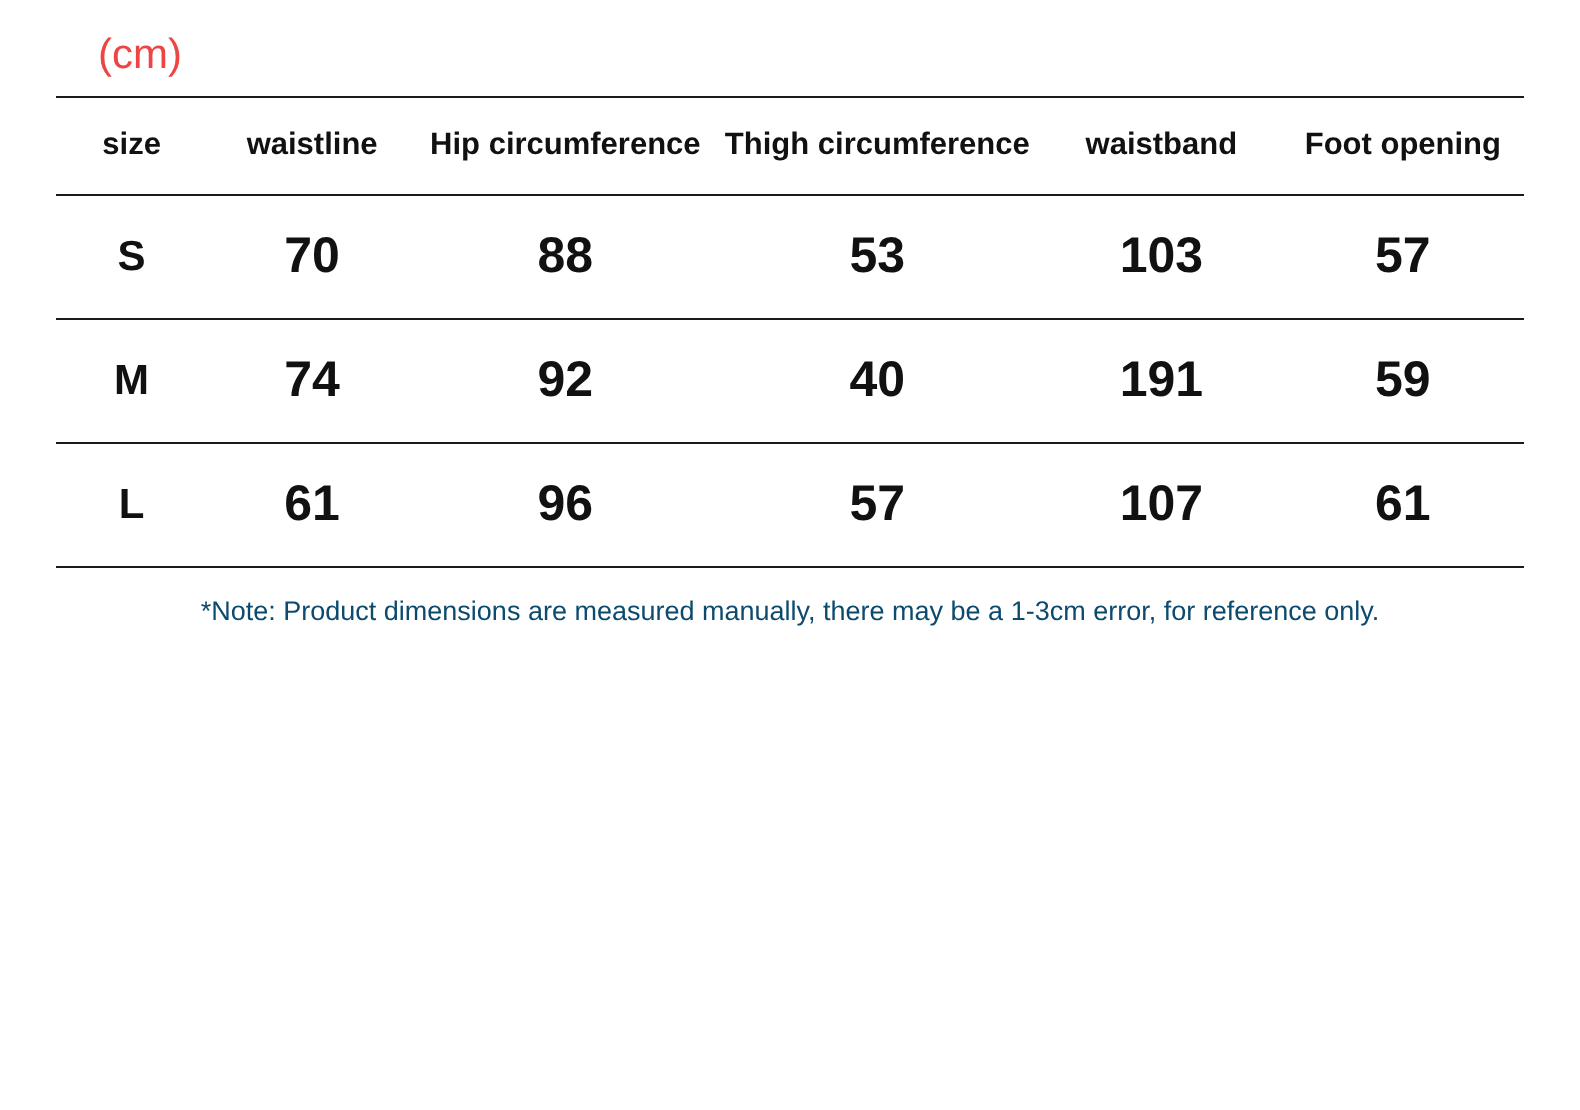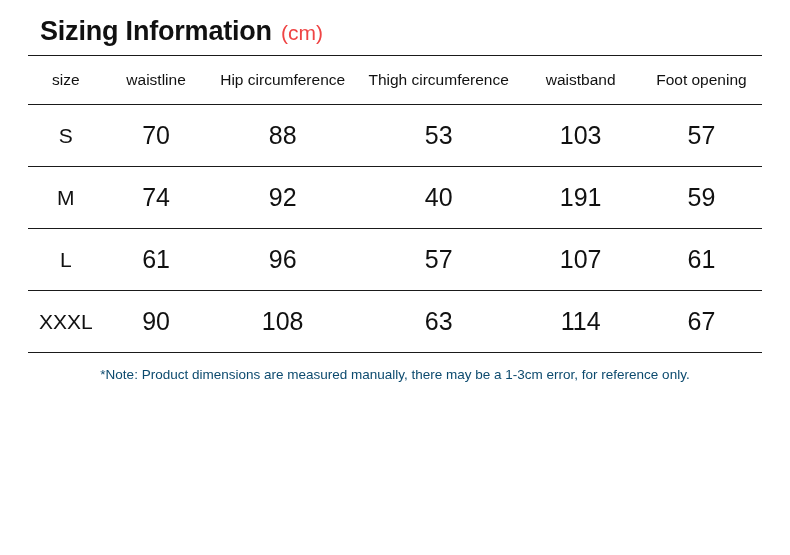--- a/index.html
+++ b/index.html
@@ -47,21 +47,21 @@
     width: 100%;
     border-collapse: collapse;
     table-layout: fixed;
   }
   table.size-table th,
   table.size-table td {
     border-top: 1.6px solid #1a1a1a;
     border-bottom: 1.6px solid #1a1a1a;
     text-align: center;
     vertical-align: middle;
-    font-weight: normal;
+    font-weight: bold;
     padding: 0;
   }
   table.size-table thead th {
     height: 48px;
     font-size: 15.5px;
     color: #111111;
     border-bottom: 1.6px solid #1a1a1a;
   }
   table.size-table thead th.hdr-size { font-size: 15.5px; }
   table.size-table tbody td {
@@ -91,21 +91,20 @@
     color: #0c4a6e;
     text-align: center;
   }
 </style>
 </head>
 <body>
 
 <div class="page">
 
   <div class="title-row">
-    <span class="title-main">Sizing Information</span>
     <span class="title-unit">(cm)</span>
   </div>
 
   <table class="size-table">
     <colgroup>
       <col class="c-size">
       <col class="c-waist">
       <col class="c-hip">
       <col class="c-thigh">
       <col class="c-band">
@@ -139,26 +138,18 @@
         <td>59</td>
       </tr>
       <tr>
         <td class="cell-size">L</td>
         <td>61</td>
         <td>96</td>
         <td>57</td>
         <td>107</td>
         <td>61</td>
       </tr>
-      <tr>
-        <td class="cell-size">XXXL</td>
-        <td>90</td>
-        <td>108</td>
-        <td>63</td>
-        <td>114</td>
-        <td>67</td>
-      </tr>
     </tbody>
   </table>
 
   <div class="note">*Note: Product dimensions are measured manually, there may be a 1-3cm error, for reference only.</div>
 
 </div>
 
 </body></html>

